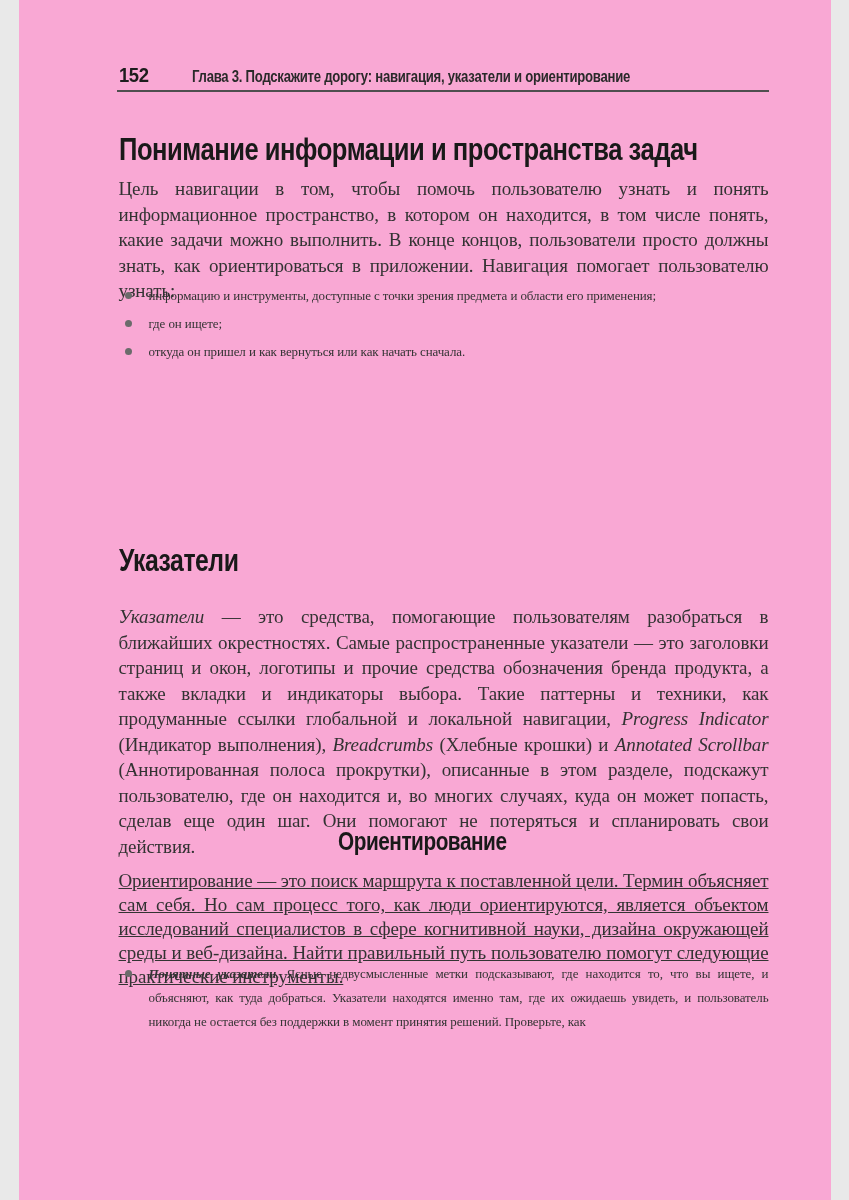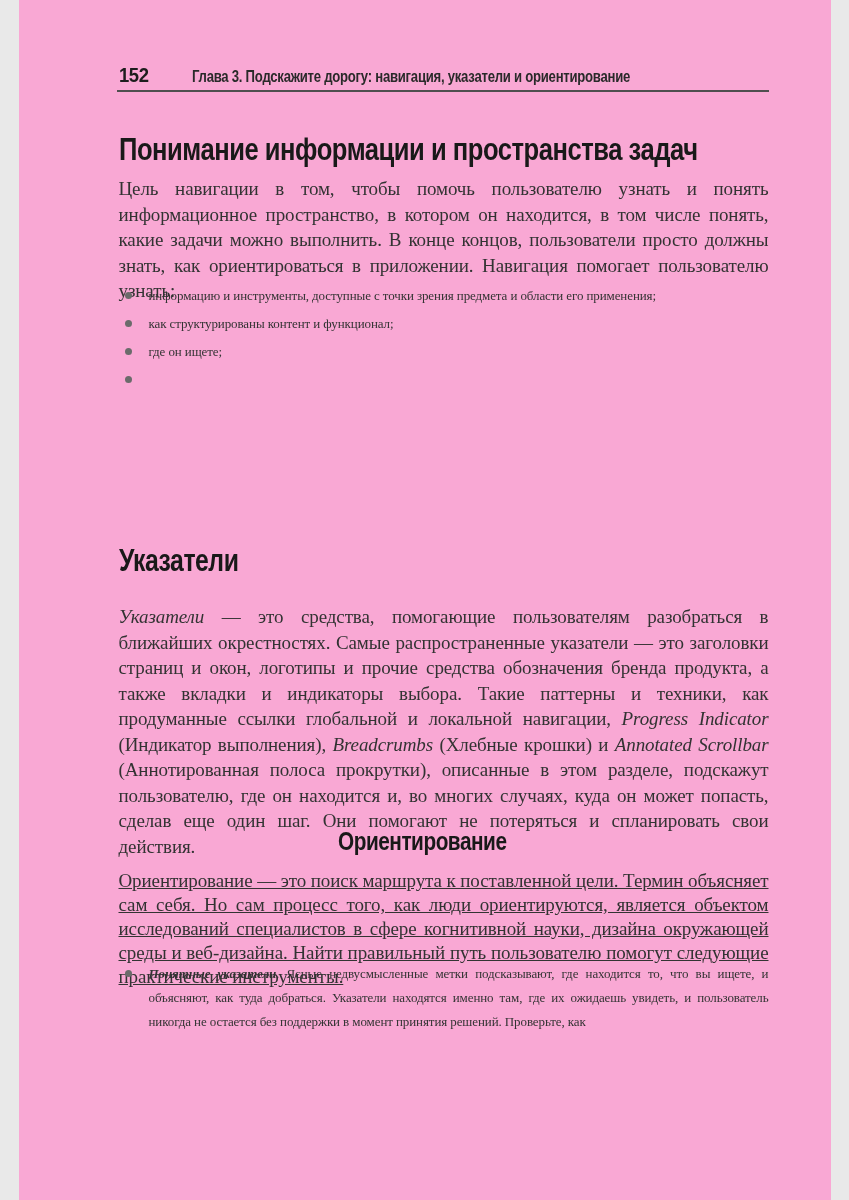--- a/index.html
+++ b/index.html
@@ -89,28 +89,25 @@
 
   <div class="abs para p1">Цель навигации в том, чтобы помочь пользователю узнать и понять информационное пространство, в котором он находится, в том числе понять, какие задачи можно выполнить. В конце концов, пользователи просто должны знать, как ориентироваться в приложении. Навигация помогает пользователю узнать:</div>
 
   <div class="abs list">
     <div class="li">
       <span class="dot"></span>
       <span>информацию и инструменты, доступные с точки зрения предмета и области его применения;</span>
     </div>
     <div class="li">
       <span class="dot"></span>
-      <span>как структурированы контент и функционал;</span>
-    </div>
-    <div class="li">
-      <span class="dot"></span>
       <span>где он ищете;</span>
     </div>
     <div class="li">
       <span class="dot"></span>
+      <span>откуда он пришел и как вернуться или как начать сначала.</span>
     </div>
   </div>
 
 
   <div class="abs h h2a">
     <span class="cond">Указатели</span>
   </div>
 
   <div class="abs para p3">
     <span class="it">Указатели</span><span> — это средства, помогающие пользователям разобраться в ближайших окрестностях. Самые распространенные указатели — это заголовки страниц и окон, логотипы и прочие средства обозначения бренда продукта, а также вкладки и индикаторы выбора. Такие паттерны и техники, как продуманные ссылки глобальной и локальной навигации, </span><span class="it">Progress Indicator</span><span> (Индикатор выполнения), </span><span class="it">Breadcrumbs</span><span> (Хлебные крошки) и </span><span class="it">Annotated Scrollbar</span><span> (Аннотированная полоса прокрутки), описанные в этом разделе, подскажут пользователю, где он находится и, во многих случаях, куда он может попасть, сделав еще один шаг. Они помогают не потеряться и спланировать свои действия.</span>

